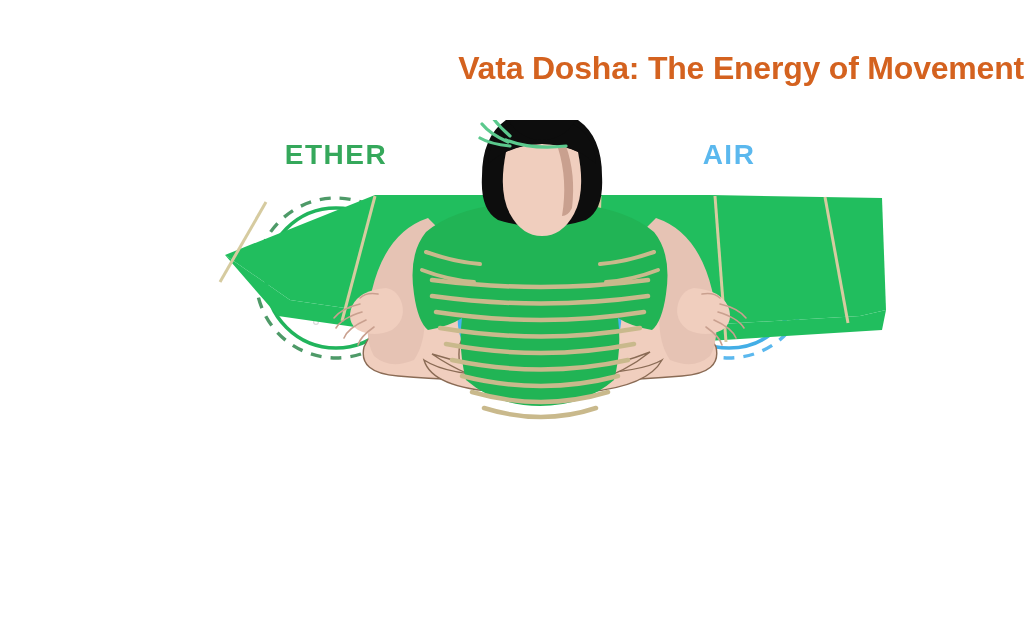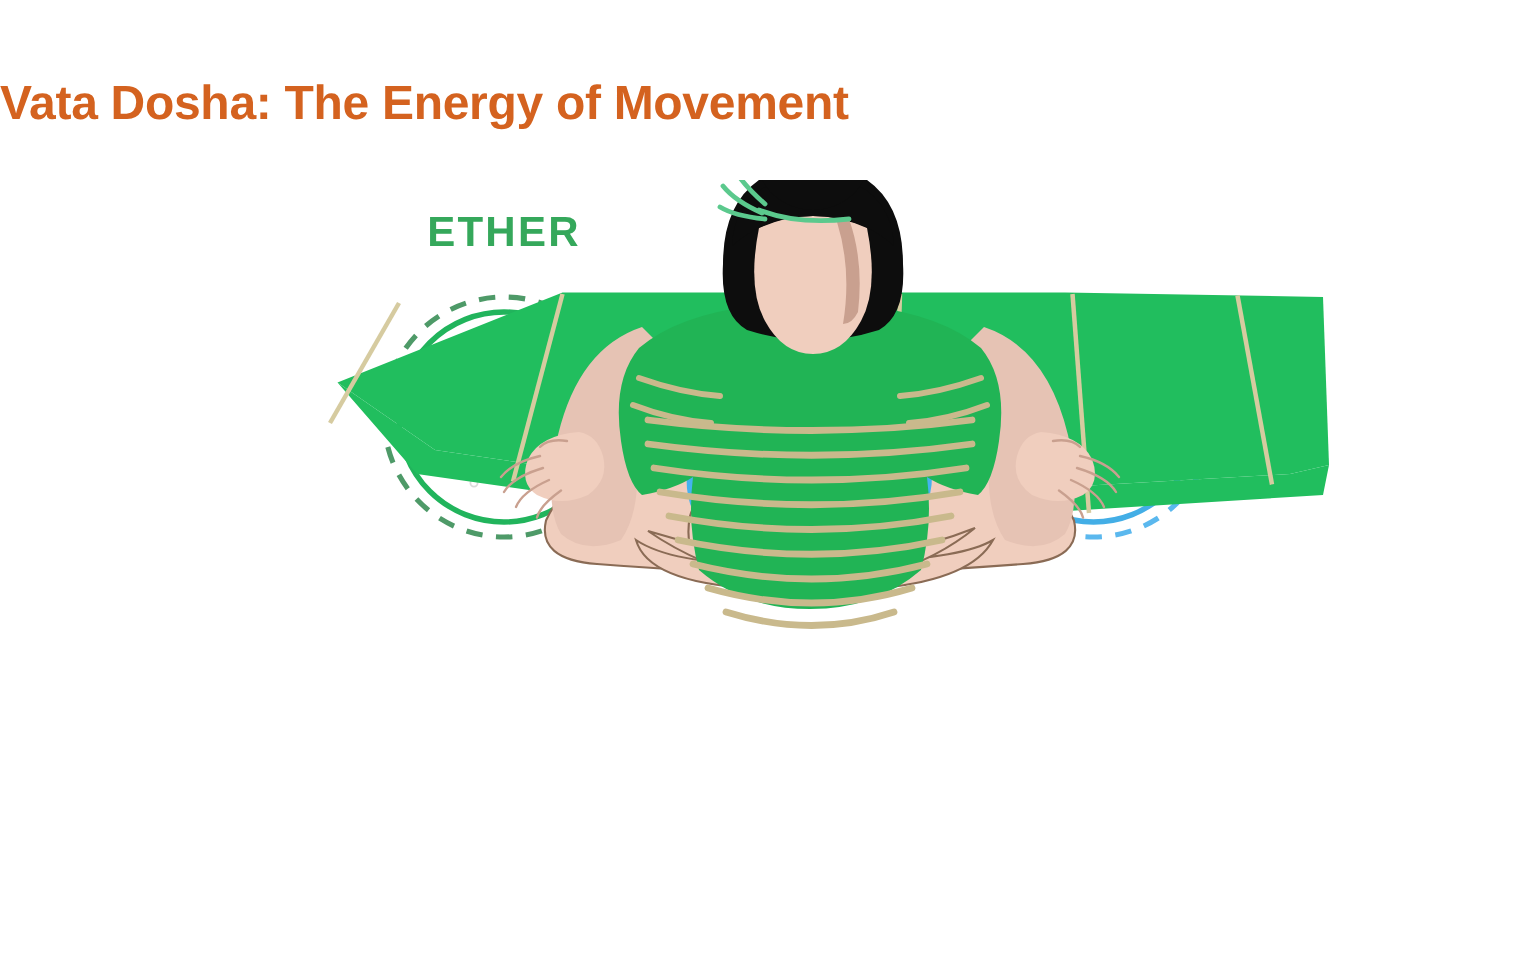--- a/index.html
+++ b/index.html
@@ -19,21 +19,21 @@
     background: #ffffff;
     overflow: hidden;
   }
 
   
   #page-title {
     position: absolute;
     top: 50px;
     left: 0;
     width: 1024px;
-    text-align: left;
+    text-align: right;
     font-family: "Liberation Sans", sans-serif;
     font-size: 32px;
     font-weight: bold;
     letter-spacing: -0.2px;
     color: #D4621F;
     white-space: nowrap;
   }
 
   
   .element-label {
@@ -112,20 +112,21 @@
       <g fill="#DADADA" stroke="none">
         <circle cx="88" cy="42" r="1.6"></circle>
         <circle cx="120" cy="60" r="1.4"></circle>
         <circle cx="52" cy="120" r="1.7"></circle>
         <circle cx="118" cy="126" r="1.4"></circle>
         <circle cx="64" cy="128" r="2.4" fill="none" stroke="#DADADA" stroke-width="1.2"></circle>
       </g>
     </svg>
   </div>
 
+  <div id="label-air" class="element-label">AIR</div>
 
   <div id="badge-air" class="badge">
     <svg viewBox="0 0 168 168" xmlns="http://www.w3.org/2000/svg">
       <circle cx="84" cy="84" r="80" fill="none" stroke="#5BB8EE" stroke-width="3.4" stroke-dasharray="11 9" stroke-linecap="butt"></circle>
       <circle cx="84" cy="84" r="70" fill="none" stroke="#43AEE6" stroke-width="3.6"></circle>
       <g fill="#45B2F0" stroke="none">
         <path d="M24 96
                  q6 -1 12 -5
                  q4 -6 11 -7
                  q3 -8 11 -9

